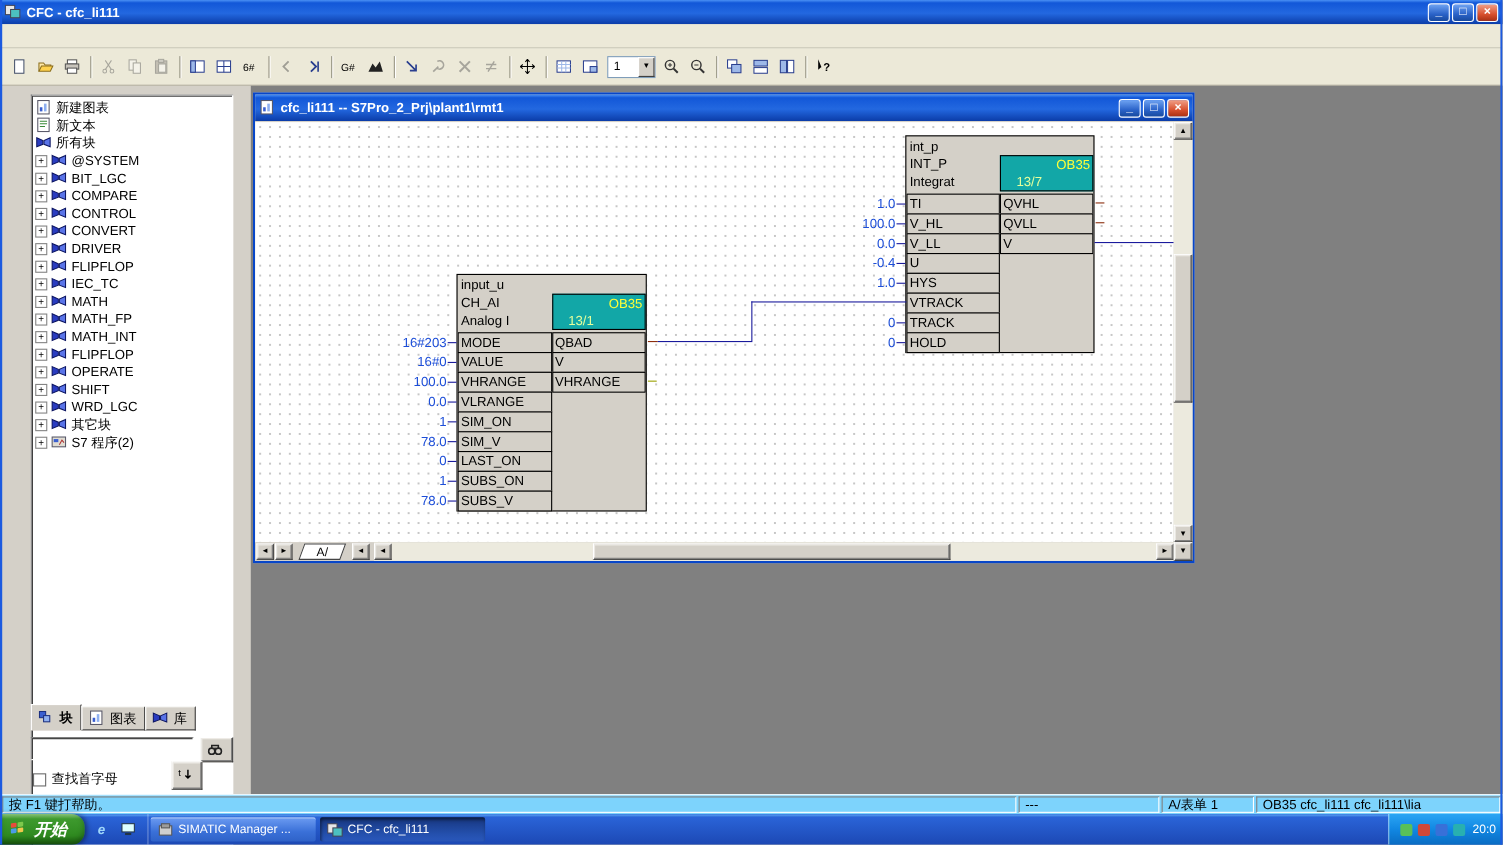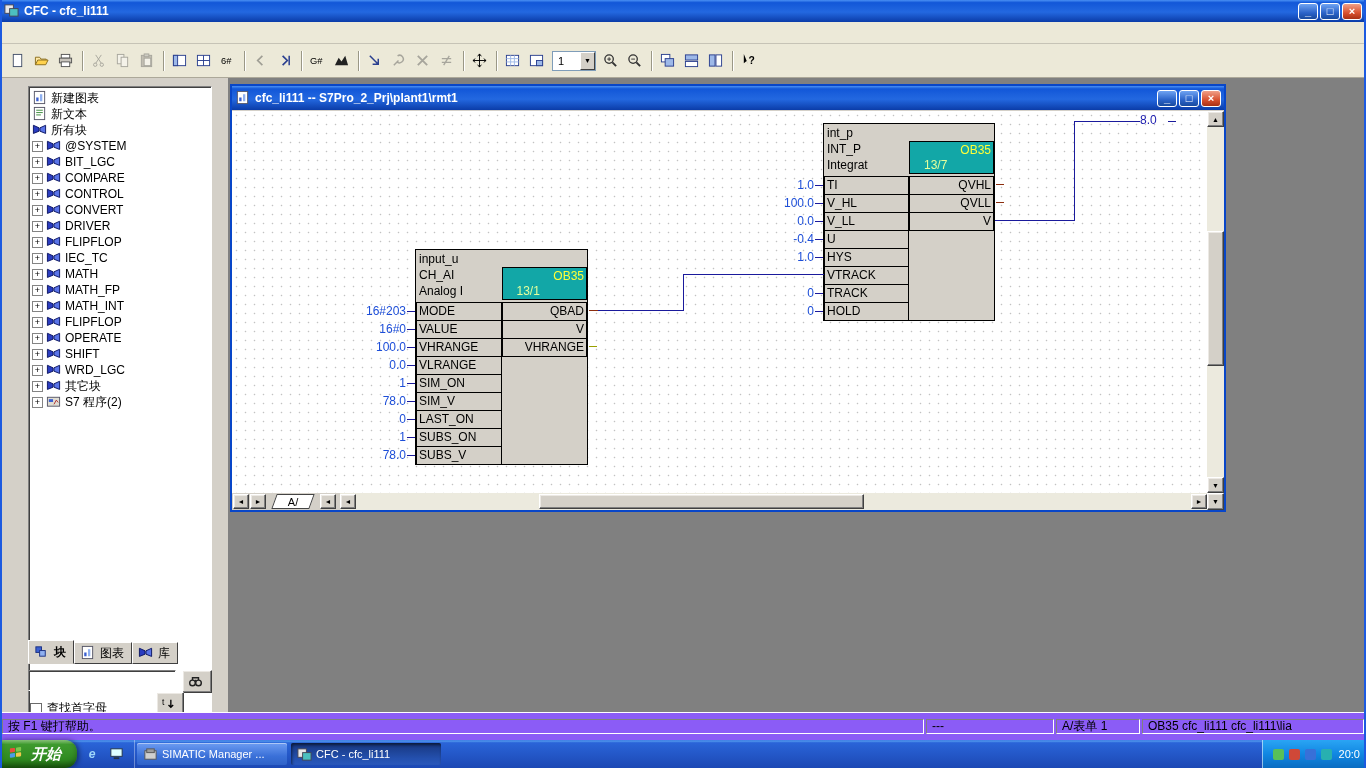--- a/index.html
+++ b/index.html
@@ -38,59 +38,59 @@
 .cat-tab .t-icn{margin-right:0}
 .find-row{position:absolute;left:28px;top:592px;width:184px;height:24px}
 .search-input{width:148px;height:21px;border:1px solid;border-color:#808080 #fff #fff #808080;box-shadow:inset 1px 1px 0 #404040;padding:0 3px;font-size:12px;font-family:inherit}
 .find-btn{position:absolute;right:0;top:0;width:30px;height:23px}
 .btn3d{background:#d4d0c8;border:1px solid;border-color:#fff #404040 #404040 #fff;box-shadow:inset -1px -1px 0 #808080,inset 1px 1px 0 #ece9e4;display:flex;align-items:center;justify-content:center}
 .letter-btn{position:absolute;left:156px;top:614px;width:28px;height:26px}
 .check-row{position:absolute;left:30px;top:622px;display:flex;align-items:center;gap:5px}
 .cb{width:12px;height:12px;background:#fff;border:1px solid #6b6b6b;flex:none}
 
 .mdi{flex:1;position:relative;background:#808080;overflow:hidden}
-.child{position:absolute;left:2px;top:6px;width:996px;height:428px;background:#d4d0c8;border:2px solid #0846c8}
+.child{position:absolute;left:2px;top:6px;width:856px;height:428px;background:#d4d0c8;border:2px solid #0846c8}
 .child-title{height:24px;display:flex;align-items:center;gap:4px;padding:0 3px;color:#fff;font-weight:bold;
  background:linear-gradient(180deg,#4a90f4 0%,#1257d8 12%,#2368e0 55%,#0b3ca8 100%)}
 .child-body{position:relative;height:calc(100% - 24px);background:#d4d0c8}
 .canvas{position:absolute;left:0;top:1px;right:17px;bottom:17px;background:#fff;overflow:hidden;
  background-image:radial-gradient(#c2c2c2 .6px,transparent 1.1px);background-size:9px 9px}
 
 .fblock{position:absolute;background:#d4d0c8;border:1px solid #000}
 .fb-head{position:relative;height:52px;padding:1px 3px;line-height:16px}
 .fb-ob{position:absolute;top:17px;right:0;width:50%;height:33px;background:#12a7a7;border:1px solid #000;line-height:15px;padding:1px 2px}
 .ob-name{display:block;text-align:right;color:#ffff38}
 .ob-pos{display:block;padding-left:12px;color:#e4ff9c}
 .fb-col{position:absolute;top:52px;width:50%}
 .fb-col.in{left:0}
 .fb-col.out{right:0}
 .pin-row{position:relative;height:19px;margin-top:-1px}
 .pin-row:first-child{margin-top:0}
 .pin-box{height:19px;border:1px solid #000;background:#d4d0c8;line-height:17px;padding:0 2px;overflow:hidden;white-space:nowrap}
-.fb-col.out .pin-box{text-align:right}
+.fb-col.out .pin-box{}
 .pin-val{position:absolute;right:calc(100% + 10px);top:0;line-height:19px;color:#1d4ed8;white-space:nowrap}
 .pin-tick{position:absolute;right:calc(100% + 1px);top:9px;width:8px;height:1px;background:#1a1a9c}
 .seg{position:absolute}
 .stray{position:absolute;color:#2020b0;line-height:12px}
 
 .vscroll{position:absolute;right:0;top:1px;bottom:17px;width:17px;background:#eceade}
 .vs-up{position:absolute;top:0;left:0;width:17px;height:16px;font-size:7px}
 .vs-dn{position:absolute;bottom:0;left:0;width:17px;height:16px;font-size:7px}
 .vthumb{position:absolute;left:0;top:120px;width:17px;height:135px;background:#d4d0c8;border:1px solid;border-color:#fff #404040 #404040 #fff;box-shadow:inset -1px -1px 0 #808080,inset 1px 1px 0 #ece9e4}
 .corner{position:absolute;right:0;bottom:0;width:17px;height:17px;font-size:7px}
 .sheetbar{position:absolute;left:0;right:17px;bottom:0;height:17px;display:flex;align-items:center;background:#d4d0c8;gap:1px;padding-left:1px}
 .sbtn{width:16px;height:15px;font-size:7px;flex:none}
 .sheet-tab{width:38px;height:15px;background:#fff;border:1px solid #444;transform:skewX(-20deg);margin:0 7px;display:flex;align-items:center;justify-content:center;flex:none}
 .sheet-tab i{transform:skewX(20deg);font-style:normal;font-size:11px}
 .hscroll{flex:1;position:relative;height:17px;background:#eceade;display:flex;align-items:center;margin-left:3px}
 .hs-l{position:absolute;left:0;top:1px;width:16px;height:15px;font-size:7px}
 .hs-r{position:absolute;right:0;top:1px;width:16px;height:15px;font-size:7px}
 .hthumb{position:absolute;left:199px;top:1px;width:325px;height:15px;background:#d4d0c8;border:1px solid;border-color:#fff #404040 #404040 #fff;box-shadow:inset -1px -1px 0 #808080,inset 1px 1px 0 #ece9e4}
 
-.statusbar{position:absolute;left:0;right:0;bottom:28px;height:28px;background:#8b5cf6;border-top:1px solid #fff;display:flex;align-items:center;padding:1px 2px;gap:2px}
+.statusbar{position:absolute;left:0;right:0;bottom:28px;height:18px;background:#7dd3fc;border-top:1px solid #fff;display:flex;align-items:center;padding:1px 2px;gap:2px}
 .sb-pane{height:15px;border:1px solid;border-color:#808080 #fff #fff #808080;padding:0 5px;line-height:13px;white-space:nowrap;overflow:hidden}
 .sb-main{flex:1}
 .sb-p1{width:128px}
 .sb-p2{width:84px}
 .sb-p3{width:222px}
 
 .taskbar{position:absolute;left:0;right:0;bottom:0;height:28px;display:flex;align-items:center;
  background:linear-gradient(180deg,#3a77e0 0%,#4f95ec 4%,#2a64d8 10%,#1c48b4 100%)}
 .start{height:28px;padding:0 16px 0 8px;border-radius:0 12px 12px 0;display:flex;align-items:center;gap:5px;color:#fff;
  font-weight:bold;font-style:italic;font-size:15px;flex:none;

